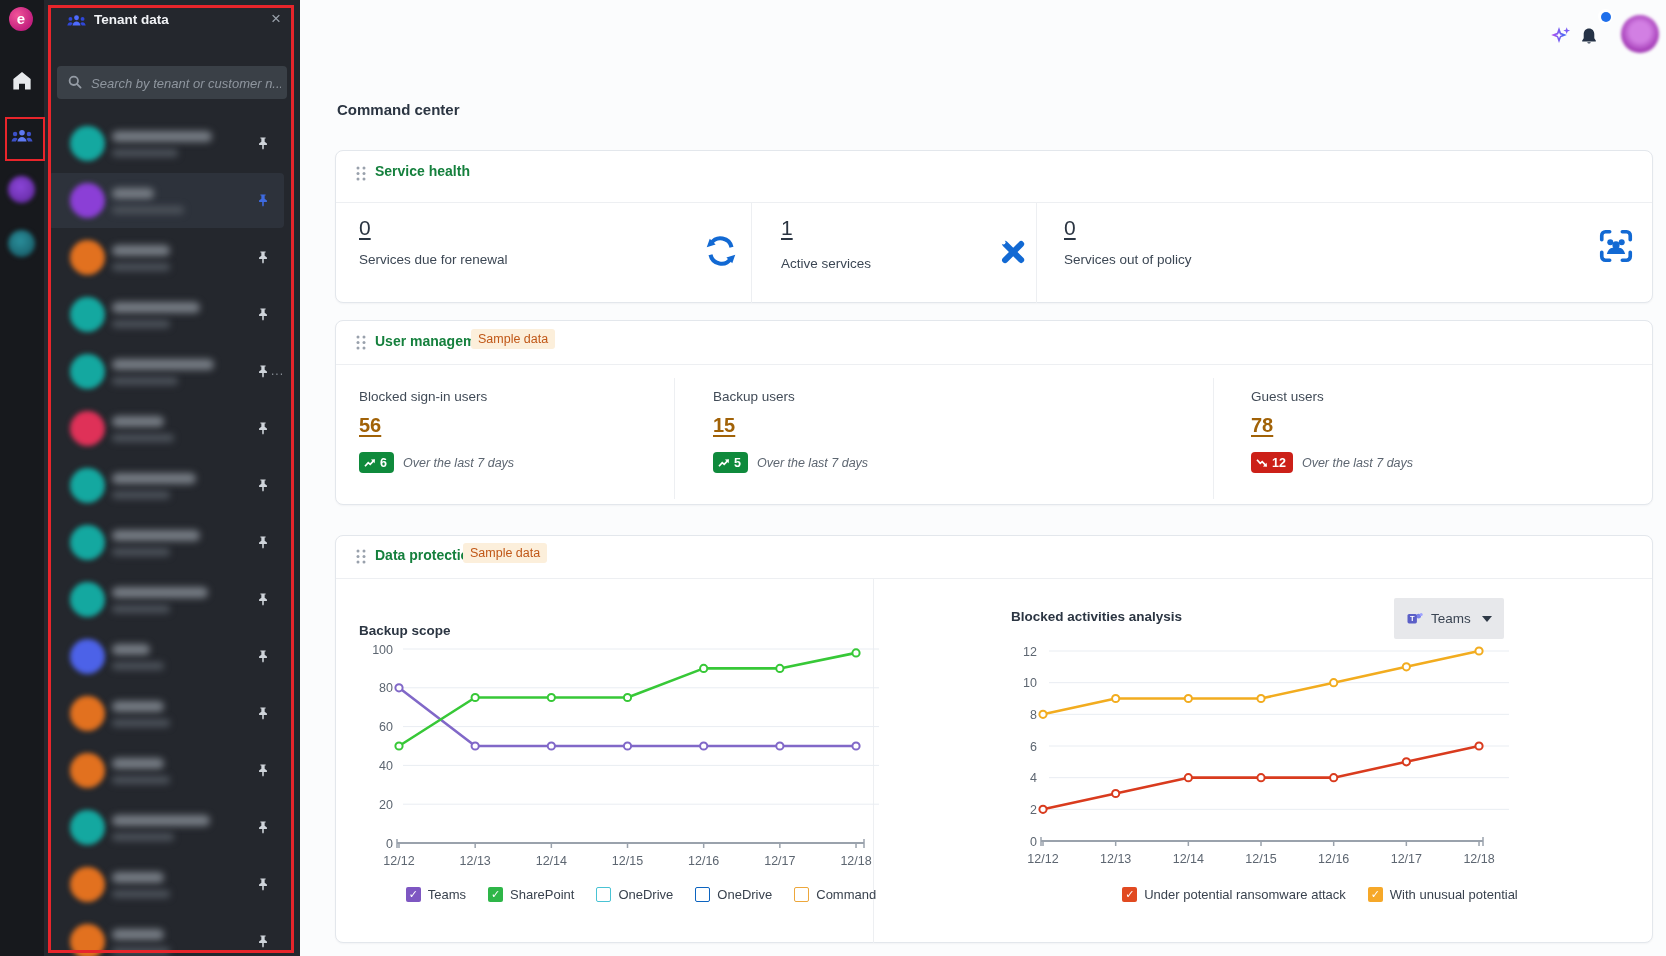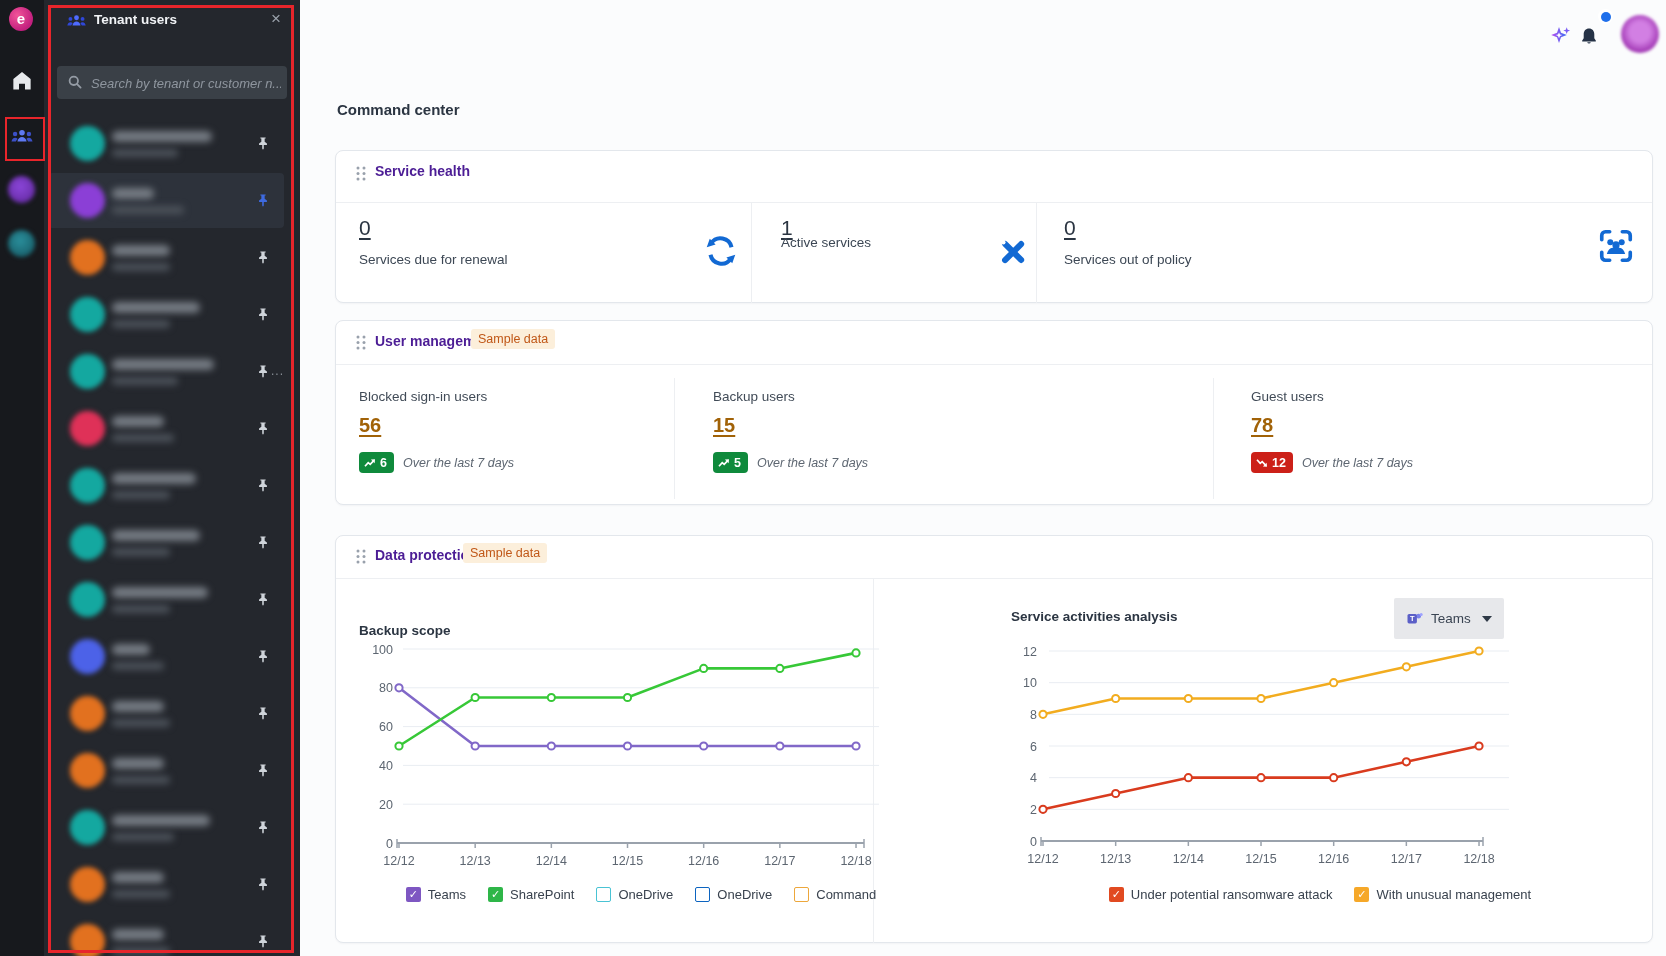--- a/index.html
+++ b/index.html
@@ -41,21 +41,21 @@
   .top-ic{top:24px;width:24px;height:24px}
   #bell-dot{left:1598px;top:9px;width:15px;height:15px;border-radius:50%;background:#fff}
   #bell-dot i{position:absolute;left:2.5px;top:2.5px;width:10px;height:10px;border-radius:50%;display:block}
   #top-avatar{left:1621px;top:15px;width:38px;height:38px;border-radius:50%;
       background:radial-gradient(circle at 50% 45%,#d27fe3 0 35%,#9b2fae 75%);filter:blur(1.5px)}
   
   #page-title{left:337px;top:101px;font-size:15px;font-weight:700;color:#2b3542}
   .card{position:absolute;left:335px;width:1318px;background:#fff;border:1px solid #e3e7ec;border-radius:8px;
         box-shadow:0 1px 2px rgba(16,24,40,.04);box-sizing:border-box}
   .dots{position:absolute;left:19px;width:12px;height:17px;fill:#99a1ac}
-  .card-title{position:absolute;left:39px;font-size:14px;font-weight:700;color:#4c1d95}
+  .card-title{position:absolute;left:39px;font-size:14px;font-weight:700;color:#15803d}
   .sample-badge{position:absolute;font-size:12.5px;color:#c05717;background:#fcefdb;border-radius:3px;padding:3px 7px}
   .hdiv{position:absolute;left:0;right:0;height:1px;background:#edeff2}
   .vdiv{position:absolute;width:1px;background:#edeff2}
   .sh-val{position:absolute;font-size:21px;color:#2b3542;text-decoration:underline;text-underline-offset:3px}
   .sh-lab{position:absolute;font-size:13.5px;color:#3c4754}
   .sh-ic{position:absolute}
   .um-lab{position:absolute;font-size:13.5px;color:#414b57}
   .um-val{position:absolute;font-size:20px;font-weight:700;color:#a16207;text-decoration:underline;text-underline-offset:3px}
   .deltarow{position:absolute;display:flex;align-items:center}
   .delta-badge{display:inline-flex;align-items:center;gap:4px;height:21px;padding:0 7px 0 5px;border-radius:4px;
@@ -99,21 +99,21 @@
 
 <div id="panel" class="abs">
   <svg id="panel-head-icon" class="abs" viewBox="0 0 26 20">
     <circle cx="5.5" cy="6.8" r="2.4" fill="#2f47d9"></circle>
       <circle cx="20.5" cy="6.8" r="2.4" fill="#2f47d9"></circle>
     <path d="M1.6 15c.5-2.6 2-4.1 3.9-4.1 1.1 0 2 .4 2.8 1.3-1 1-1.6 2-1.9 2.8z" fill="#2f47d9"></path>
     <path d="M24.4 15c-.5-2.6-2-4.1-3.9-4.1-1.1 0-2 .4-2.8 1.3 1 1 1.6 2 1.9 2.8z" fill="#2f47d9"></path>
     <circle cx="13" cy="5.4" r="3" fill="#4f6bff"></circle>
     <path d="M8 15c.6-3.1 2.6-4.9 5-4.9s4.4 1.8 5 4.9z" fill="#4f6bff"></path>
   </svg>
-  <div id="panel-title" class="abs">Tenant users</div>
+  <div id="panel-title" class="abs">Tenant data</div>
   <div id="panel-close" class="abs">×</div>
 
   <div id="search" class="abs">
     <svg width="16" height="16" viewBox="0 0 16 16">
       <circle cx="6.8" cy="6.8" r="4.2" fill="none" stroke="#949ba4" stroke-width="1.8"></circle>
       <line x1="10.1" y1="10.1" x2="13.6" y2="13.6" stroke="#949ba4" stroke-width="1.8" stroke-linecap="round"></line>
     </svg>
     <input type="text" placeholder="Search by tenant or customer n..." style="">
   </div>
 
@@ -287,21 +287,21 @@
   <svg class="sh-ic" style="left:367px;top:82px" width="36" height="36" viewBox="0 0 24 24">
     <g fill="none" stroke="#1269d3" stroke-width="2.7">
       <path d="M19 9.5A7.5 7.5 0 0 0 5.4 6.9"></path>
         <path d="M5 14.5a7.5 7.5 0 0 0 13.6 2.6"></path>
     </g>
     <polygon points="2.5,9.5 4.5,3.8 8.4,7.6" fill="#1269d3"></polygon>
     <polygon points="21.5,14.5 19.5,20.2 15.6,16.4" fill="#1269d3"></polygon>
   </svg>
 
   <div class="sh-val" style="left:445px;top:65px">1</div>
-  <div class="sh-lab" style="left:445px;top:84px">Active services</div>
+  <div class="sh-lab" style="left:445px;top:105px">Active services</div>
   <svg class="sh-ic" style="left:660px;top:84px" width="34" height="34" viewBox="0 0 26 26">
     <g fill="#1269d3">
       <rect x="10.8" y="2" width="4.6" height="22" rx="2.3" transform="rotate(45 13 13)"></rect>
       <rect x="10.8" y="2" width="4.6" height="22" rx="2.3" transform="rotate(-45 13 13)"></rect>
     </g>
     <circle cx="5.6" cy="5.6" r="1.7" fill="#fff"></circle>
   </svg>
 
   <div class="sh-val" style="left:728px;top:65px">0</div>
   <div class="sh-lab" style="left:728px;top:101px">Services out of policy</div>
@@ -387,21 +387,21 @@
     <circle cx="9" cy="8.5" r="1.5"></circle>
       <circle cx="3" cy="14" r="1.5"></circle>
       <circle cx="9" cy="14" r="1.5"></circle>
   </svg>
   <div class="card-title" style="top:11px">Data protection</div>
   <div class="sample-badge" style="left:127px;top:7px">Sample data</div>
   <div class="hdiv" style="top:42px"></div>
   <div class="vdiv" style="left:537px;top:42px;height:365px"></div>
 
   <div class="sub-title" style="left:23px;top:87px">Backup scope</div>
-  <div class="sub-title" style="left:675px;top:73px">Service activities analysis</div>
+  <div class="sub-title" style="left:675px;top:73px">Blocked activities analysis</div>
 
   <div id="dropdown">
     <svg width="17" height="17" viewBox="0 0 17 17">
       <circle cx="12.6" cy="6.2" r="2.4" fill="#7b83eb"></circle>
         <circle cx="15.2" cy="4.6" r="1.5" fill="#9ea2ff"></circle>
       <rect x="1.5" y="4" width="9.4" height="9.4" rx="1.6" fill="#5b5fc7"></rect>
       <text x="6.2" y="11.2" text-anchor="middle" font-size="7.5" font-weight="bold" fill="#fff" font-family="Liberation Sans,sans-serif">T</text>
     </svg>
     <span id="dd-label">Teams</span>
     <span id="dd-caret"></span>
@@ -524,16 +524,16 @@
         <span class="lg-lab">Command</span>
       </span>
     </div>
   <div class="legend" style="left:650px;top:347px;width:668px">
       <span class="lg-item">
         <span class="lg-cb" style="background: rgb(225, 74, 33);">✓</span>
         <span class="lg-lab">Under potential ransomware attack</span>
       </span>
       <span class="lg-item">
         <span class="lg-cb" style="background: rgb(246, 168, 41);">✓</span>
-        <span class="lg-lab">With unusual management</span>
+        <span class="lg-lab">With unusual potential</span>
       </span>
     </div>
 </div>
 
 </body></html>

